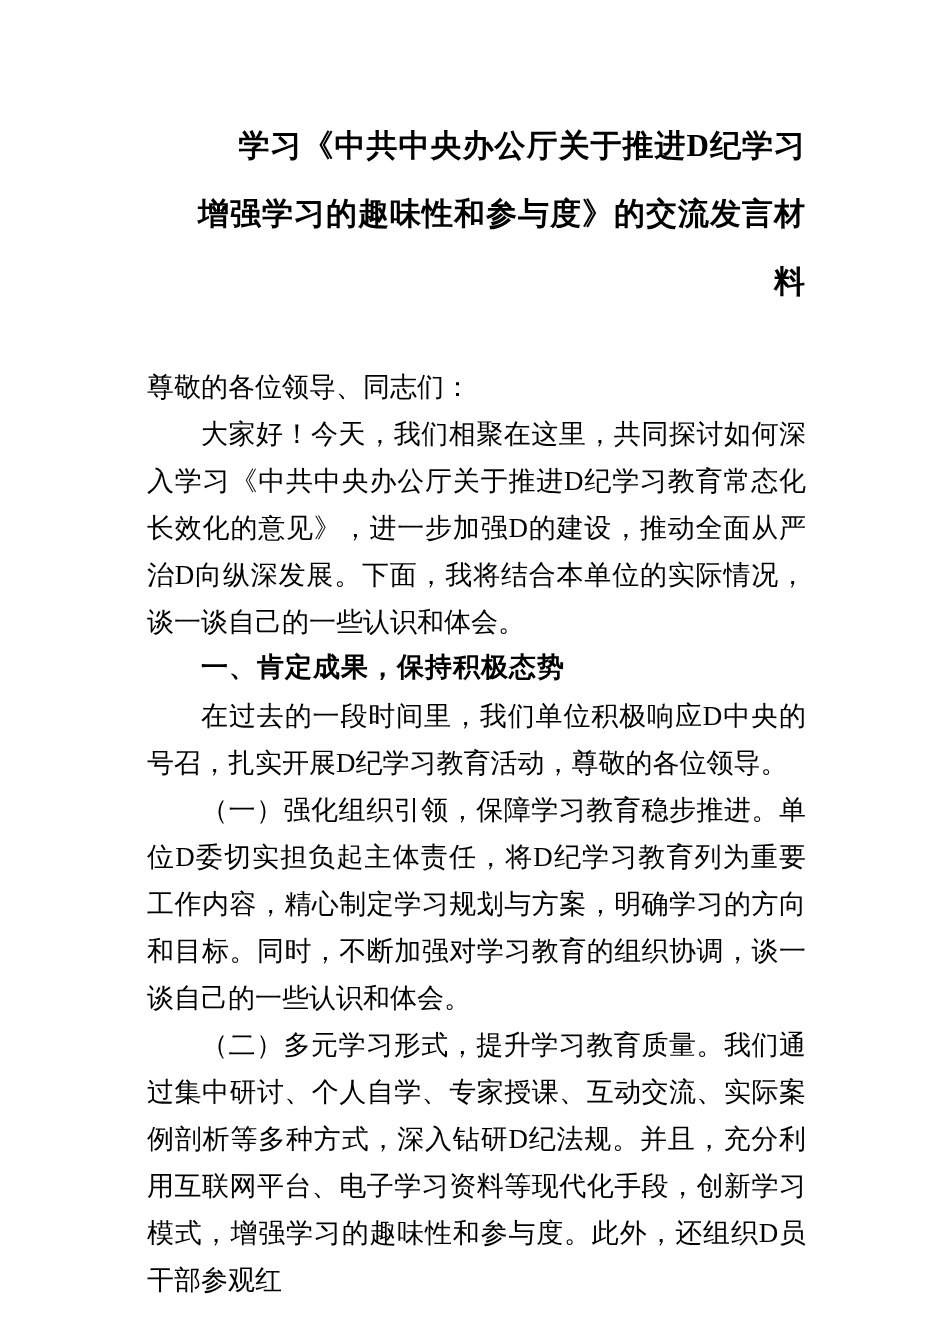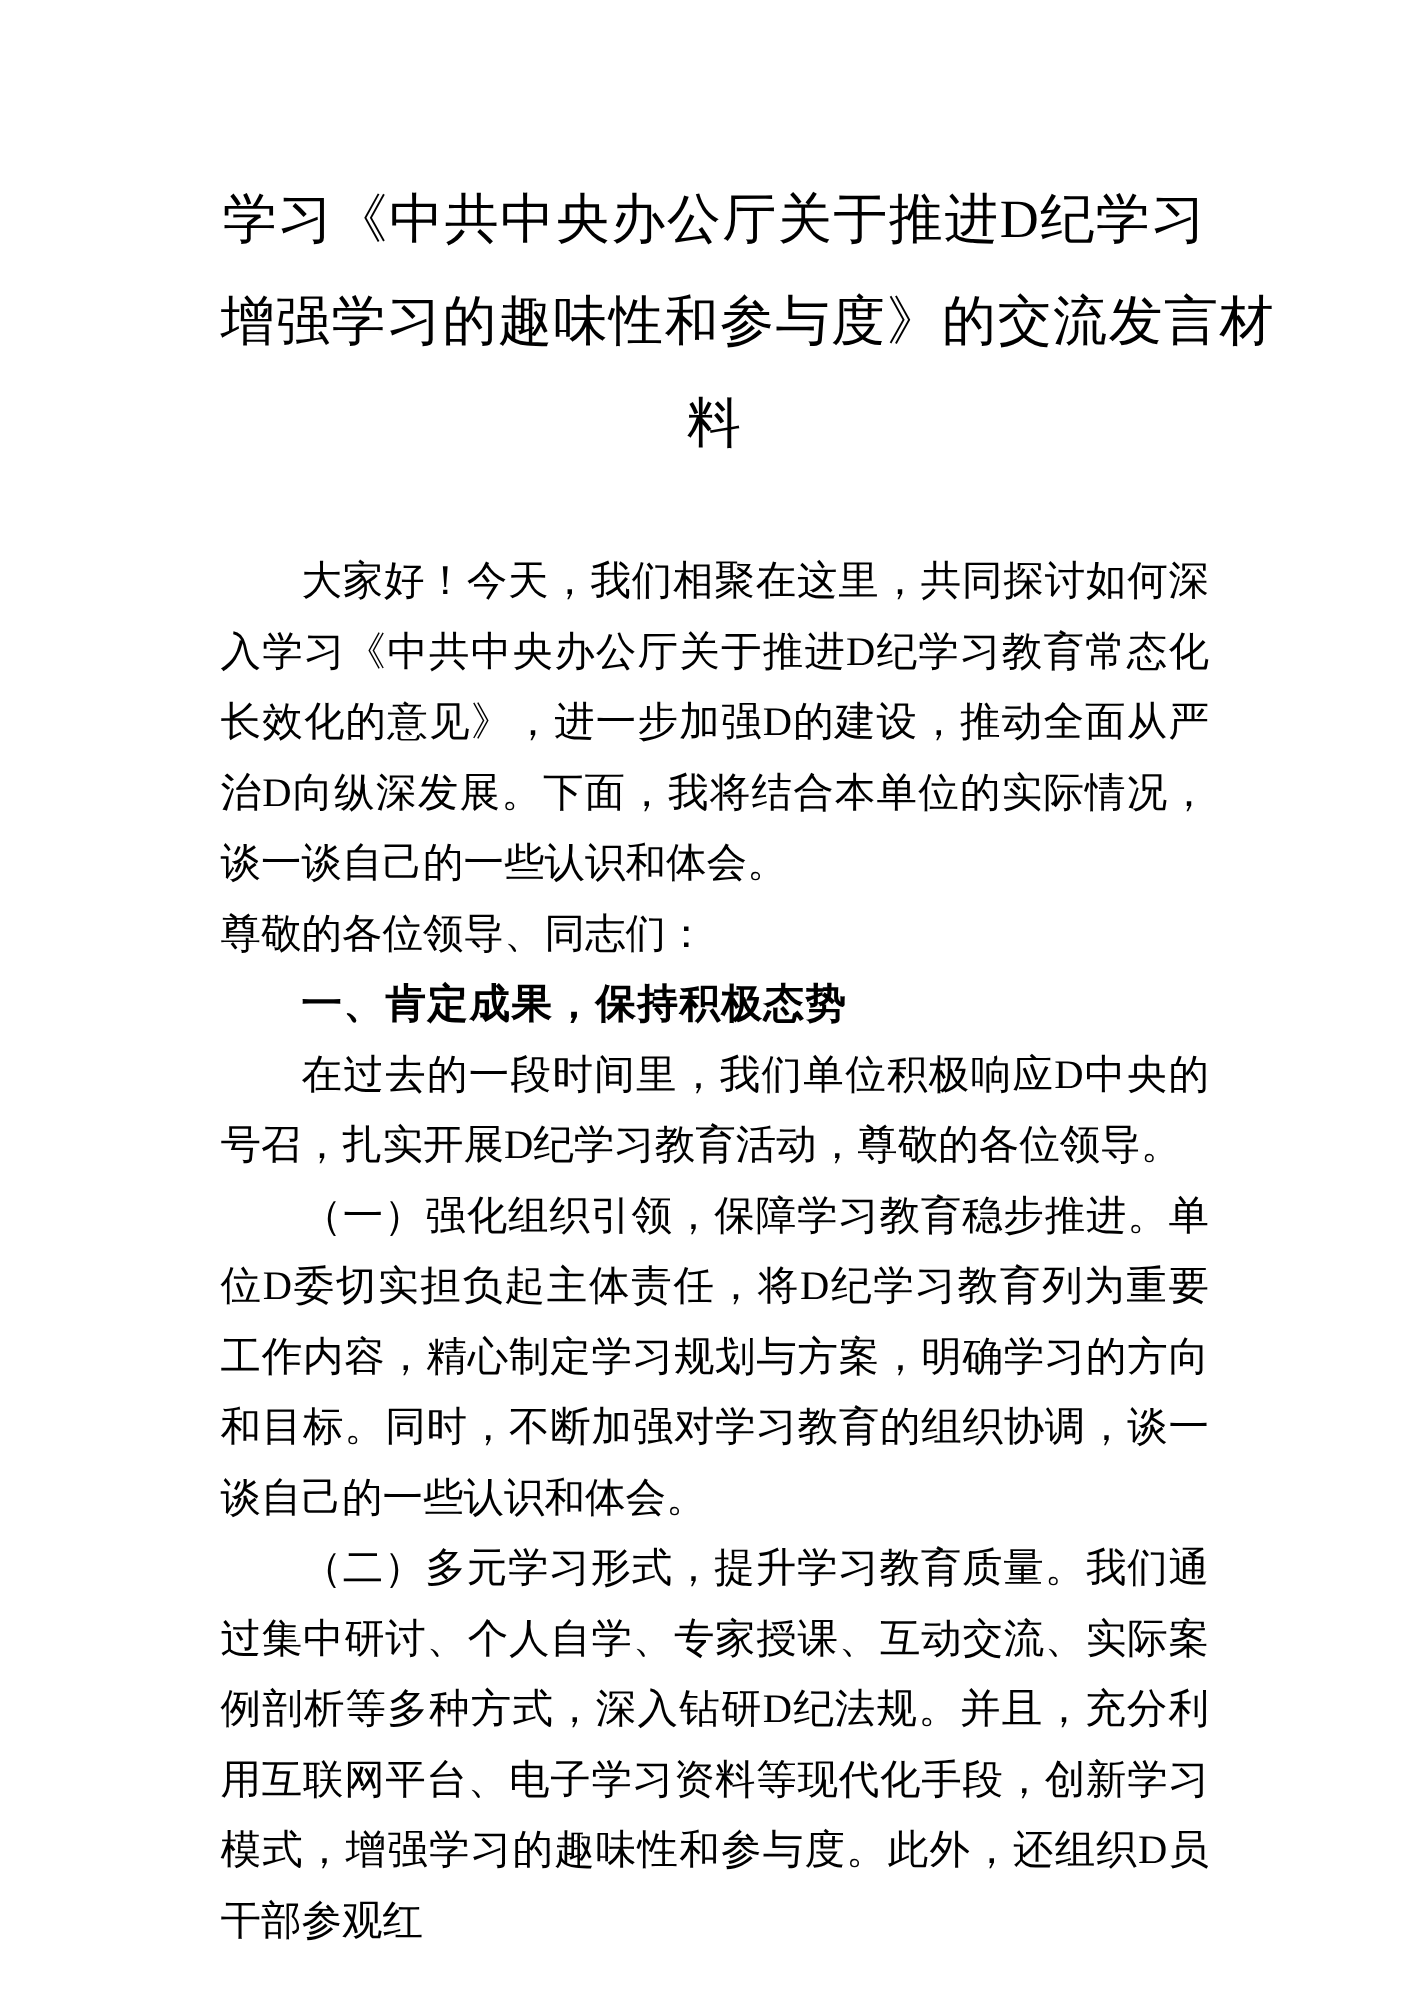--- a/index.html
+++ b/index.html
@@ -14,24 +14,24 @@
     margin: 0 auto;
     background: #ffffff;
     color: #000000;
     box-sizing: border-box;
     padding: 112px 144px 0 147px;
     overflow: hidden;
   }
   .title {
     margin: 0;
     font-family: "Liberation Serif", "DejaVu Serif", serif;
-    font-weight: normal;
-    font-size: 36px;
+    font-weight: bold;
+    font-size: 31px;
     line-height: 68px;
-    text-align: center;
+    text-align: right;
     letter-spacing: 1px;
   }
   .title-line {
     display: block;
     white-space: nowrap;
   }
   .doc-body {
     margin-top: 48px;
     font-family: "Liberation Serif", "DejaVu Serif", serif;
     font-size: 27px;
@@ -40,39 +40,39 @@
   .para {
     margin: 0;
     text-align: justify;
     text-justify: inter-ideograph;
     text-indent: 2em;
   }
   .para.no-indent {
     text-indent: 0;
   }
   .para.section-heading {
-    font-family: Liberation Sans, sans-serif;
+    font-family: Liberation Mono, monospace;
     font-weight: bold;
     text-align: left;
     letter-spacing: 1px;
   }
 </style>
 </head>
 <body>
 
 <div class="page">
 
   <h1 class="title">
     <span class="title-line">学习《中共中央办公厅关于推进D纪学习</span>
     <span class="title-line">增强学习的趣味性和参与度》的交流发言材</span>
     <span class="title-line">料</span>
   </h1>
 
   <div class="doc-body">
+    <p class="para no-indent">尊敬的各位领导、同志们：</p>
     <p class="para">大家好！今天，我们相聚在这里，共同探讨如何深入学习《中共中央办公厅关于推进D纪学习教育常态化长效化的意见》，进一步加强D的建设，推动全面从严治D向纵深发展。下面，我将结合本单位的实际情况，谈一谈自己的一些认识和体会。</p>
-    <p class="para no-indent">尊敬的各位领导、同志们：</p>
     <p class="para section-heading">一、肯定成果，保持积极态势</p>
     <p class="para">在过去的一段时间里，我们单位积极响应D中央的号召，扎实开展D纪学习教育活动，尊敬的各位领导。</p>
     <p class="para">（一）强化组织引领，保障学习教育稳步推进。单位D委切实担负起主体责任，将D纪学习教育列为重要工作内容，精心制定学习规划与方案，明确学习的方向和目标。同时，不断加强对学习教育的组织协调，谈一谈自己的一些认识和体会。</p>
     <p class="para">（二）多元学习形式，提升学习教育质量。我们通过集中研讨、个人自学、专家授课、互动交流、实际案例剖析等多种方式，深入钻研D纪法规。并且，充分利用互联网平台、电子学习资料等现代化手段，创新学习模式，增强学习的趣味性和参与度。此外，还组织D员干部参观红</p>
   </div>
 
 </div>
 
 </body></html>

